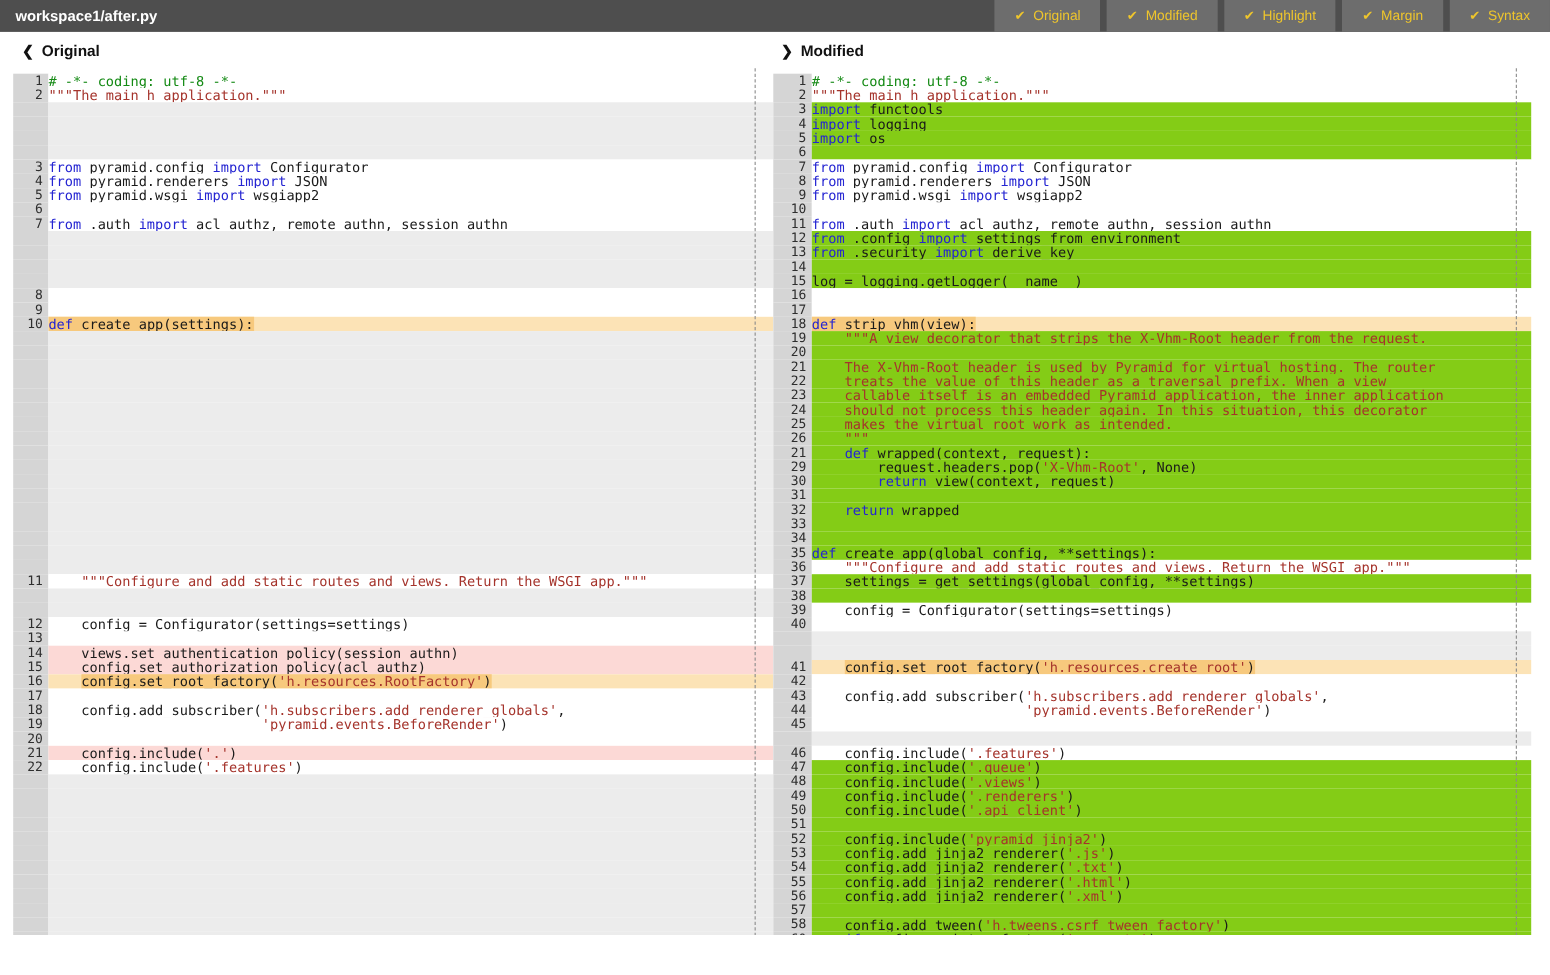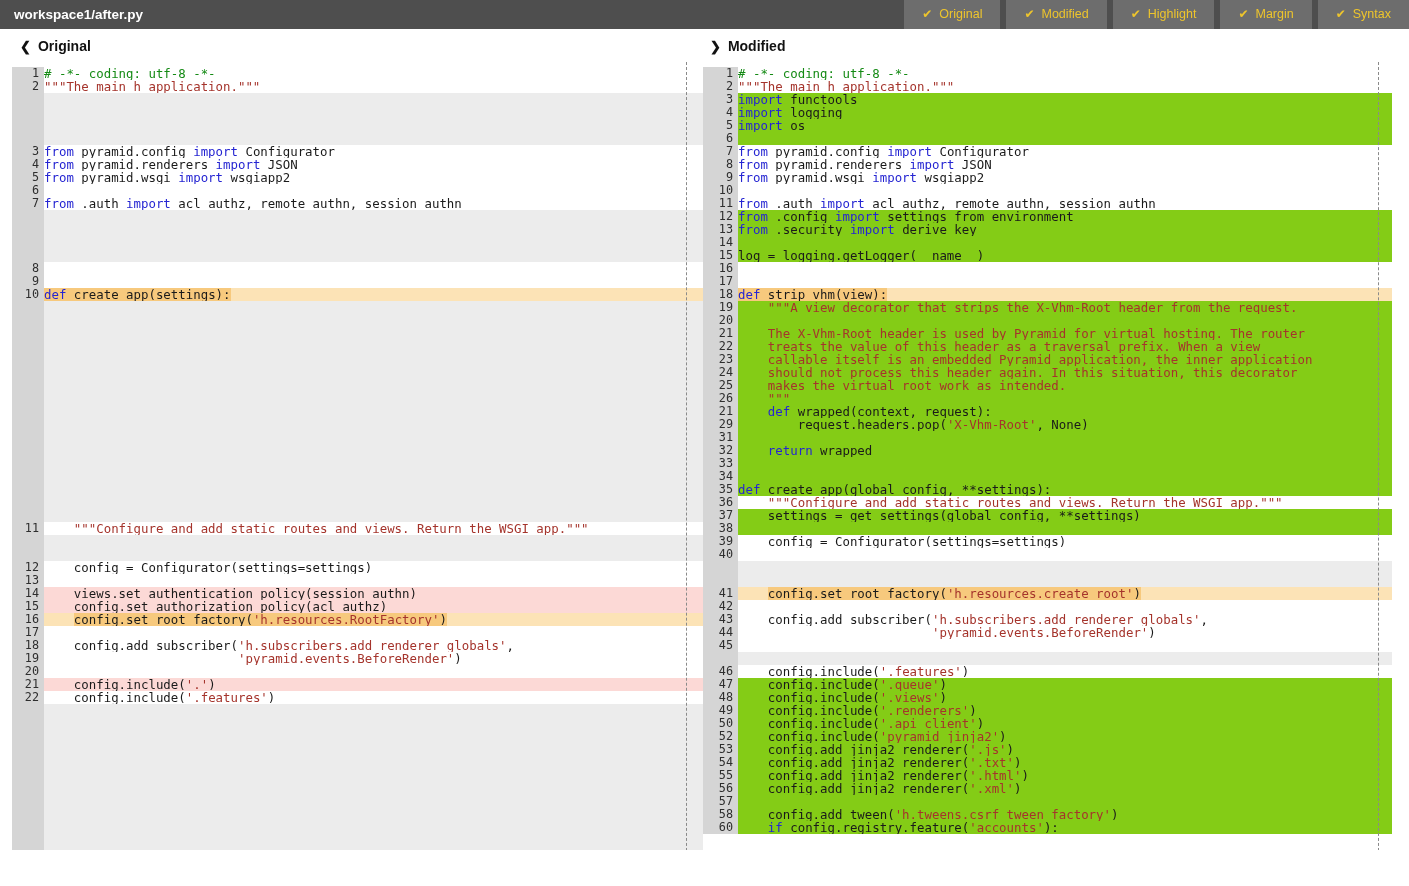--- a/index.html
+++ b/index.html
@@ -169,20 +169,21 @@
       <div class="row added"><span class="gut">19</span><span class="code"><span class="t">    </span><span class="s">"""A view decorator that strips the X-Vhm-Root header from the request.</span></span></div>
       <div class="row added"><span class="gut">20</span><span class="code"></span></div>
       <div class="row added"><span class="gut">21</span><span class="code"><span class="s">    The X-Vhm-Root header is used by Pyramid for virtual hosting. The router</span></span></div>
       <div class="row added"><span class="gut">22</span><span class="code"><span class="s">    treats the value of this header as a traversal prefix. When a view</span></span></div>
       <div class="row added"><span class="gut">23</span><span class="code"><span class="s">    callable itself is an embedded Pyramid application, the inner application</span></span></div>
       <div class="row added"><span class="gut">24</span><span class="code"><span class="s">    should not process this header again. In this situation, this decorator</span></span></div>
       <div class="row added"><span class="gut">25</span><span class="code"><span class="s">    makes the virtual root work as intended.</span></span></div>
       <div class="row added"><span class="gut">26</span><span class="code"><span class="s">    """</span></span></div>
       <div class="row added"><span class="gut">21</span><span class="code"><span class="t">    </span><span class="k">def</span><span class="t"> wrapped(context, request):</span></span></div>
       <div class="row added"><span class="gut">29</span><span class="code"><span class="t">        request.headers.pop(</span><span class="s">'X-Vhm-Root'</span><span class="t">, None)</span></span></div>
+      <div class="row added"><span class="gut">30</span><span class="code"><span class="t">        </span><span class="k">return</span><span class="t"> view(context, request)</span></span></div>
       <div class="row added"><span class="gut">31</span><span class="code"></span></div>
       <div class="row added"><span class="gut">32</span><span class="code"><span class="t">    </span><span class="k">return</span><span class="t"> wrapped</span></span></div>
       <div class="row added"><span class="gut">33</span><span class="code"></span></div>
       <div class="row added"><span class="gut">34</span><span class="code"></span></div>
       <div class="row added"><span class="gut">35</span><span class="code"><span class="k">def</span><span class="t"> create_app(global_config, **settings):</span></span></div>
       <div class="row normal"><span class="gut">36</span><span class="code"><span class="t">    </span><span class="s">"""Configure and add static routes and views. Return the WSGI app."""</span></span></div>
       <div class="row added"><span class="gut">37</span><span class="code"><span class="t">    settings = get_settings(global_config, **settings)</span></span></div>
       <div class="row added"><span class="gut">38</span><span class="code"></span></div>
       <div class="row normal"><span class="gut">39</span><span class="code"><span class="t">    config = Configurator(settings=settings)</span></span></div>
       <div class="row normal"><span class="gut">40</span><span class="code"></span></div>
@@ -192,20 +193,21 @@
       <div class="row normal"><span class="gut">42</span><span class="code"></span></div>
       <div class="row normal"><span class="gut">43</span><span class="code"><span class="t">    config.add_subscriber(</span><span class="s">'h.subscribers.add_renderer_globals'</span><span class="t">,</span></span></div>
       <div class="row normal"><span class="gut">44</span><span class="code"><span class="t">                          </span><span class="s">'pyramid.events.BeforeRender'</span><span class="t">)</span></span></div>
       <div class="row normal"><span class="gut">45</span><span class="code"></span></div>
       <div class="row filler"><span class="gut"></span><span class="code"></span></div>
       <div class="row normal"><span class="gut">46</span><span class="code"><span class="t">    config.include(</span><span class="s">'.features'</span><span class="t">)</span></span></div>
       <div class="row added"><span class="gut">47</span><span class="code"><span class="t">    config.include(</span><span class="s">'.queue'</span><span class="t">)</span></span></div>
       <div class="row added"><span class="gut">48</span><span class="code"><span class="t">    config.include(</span><span class="s">'.views'</span><span class="t">)</span></span></div>
       <div class="row added"><span class="gut">49</span><span class="code"><span class="t">    config.include(</span><span class="s">'.renderers'</span><span class="t">)</span></span></div>
       <div class="row added"><span class="gut">50</span><span class="code"><span class="t">    config.include(</span><span class="s">'.api_client'</span><span class="t">)</span></span></div>
+      <div class="row added"><span class="gut">51</span><span class="code"></span></div>
       <div class="row added"><span class="gut">52</span><span class="code"><span class="t">    config.include(</span><span class="s">'pyramid_jinja2'</span><span class="t">)</span></span></div>
       <div class="row added"><span class="gut">53</span><span class="code"><span class="t">    config.add_jinja2_renderer(</span><span class="s">'.js'</span><span class="t">)</span></span></div>
       <div class="row added"><span class="gut">54</span><span class="code"><span class="t">    config.add_jinja2_renderer(</span><span class="s">'.txt'</span><span class="t">)</span></span></div>
       <div class="row added"><span class="gut">55</span><span class="code"><span class="t">    config.add_jinja2_renderer(</span><span class="s">'.html'</span><span class="t">)</span></span></div>
       <div class="row added"><span class="gut">56</span><span class="code"><span class="t">    config.add_jinja2_renderer(</span><span class="s">'.xml'</span><span class="t">)</span></span></div>
       <div class="row added"><span class="gut">57</span><span class="code"></span></div>
       <div class="row added"><span class="gut">58</span><span class="code"><span class="t">    config.add_tween(</span><span class="s">'h.tweens.csrf_tween_factory'</span><span class="t">)</span></span></div>
       <div class="row added"><span class="gut">60</span><span class="code"><span class="t">    </span><span class="k">if</span><span class="t"> config.registry.feature(</span><span class="s">'accounts'</span><span class="t">):</span></span></div>
     </div>
 

